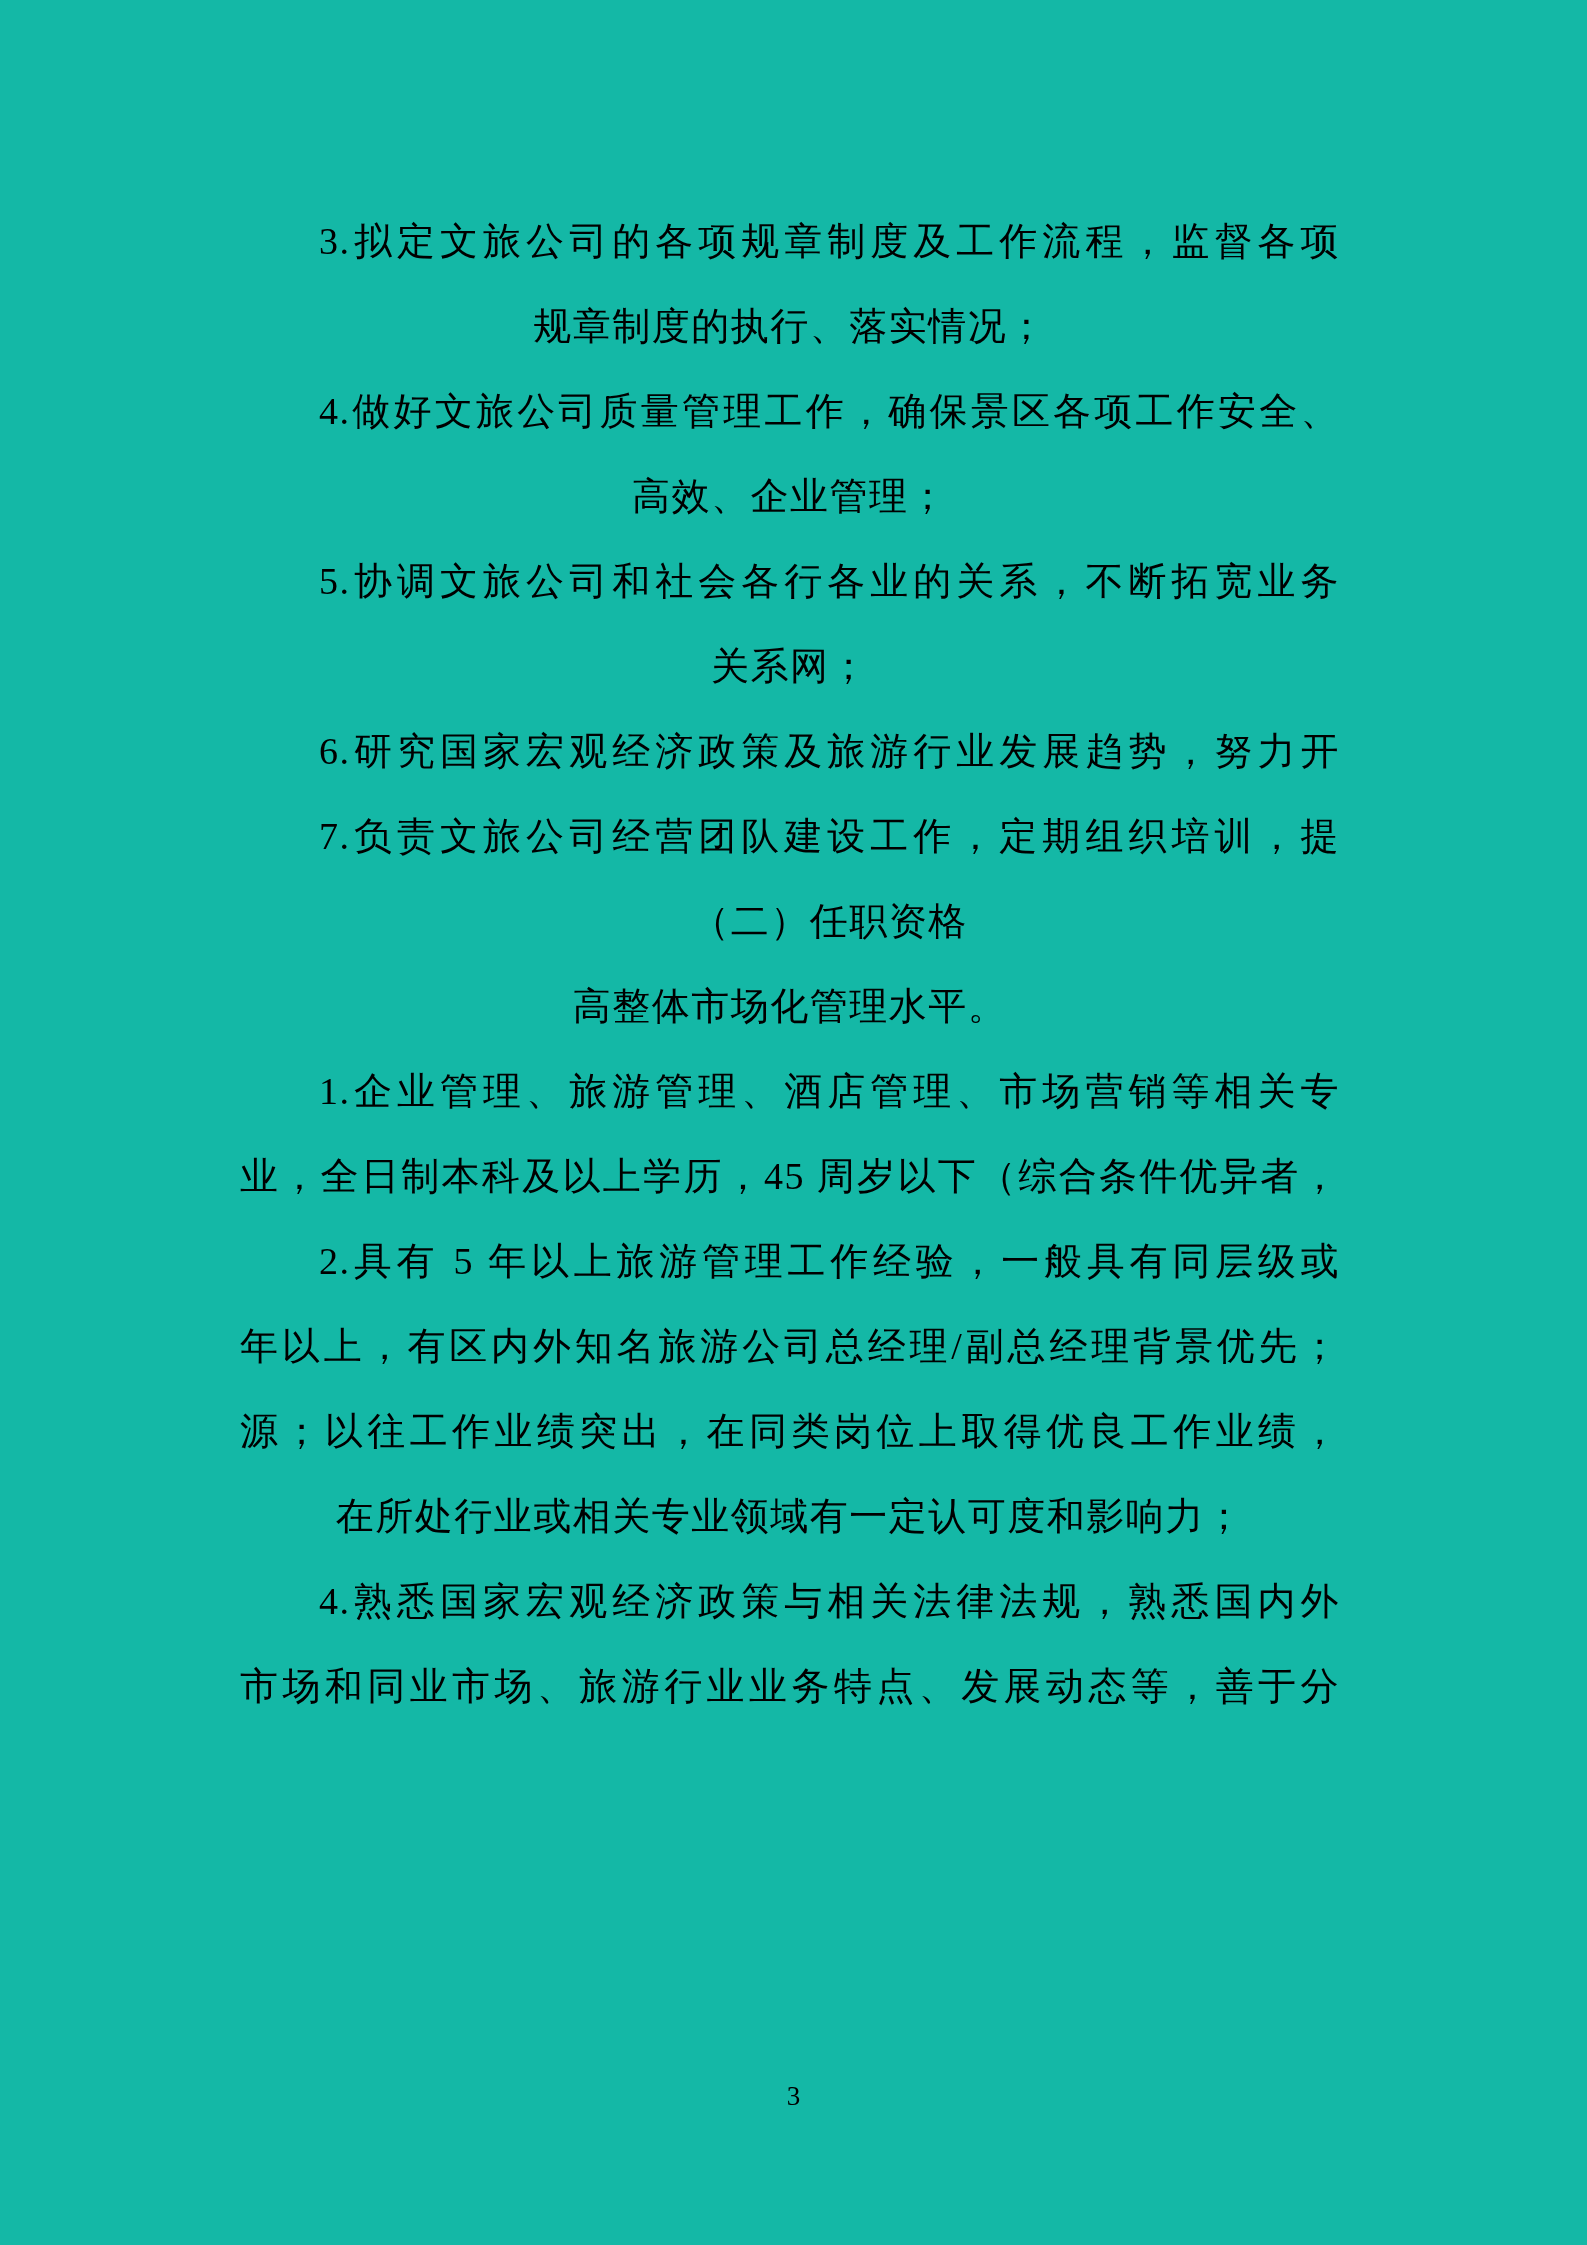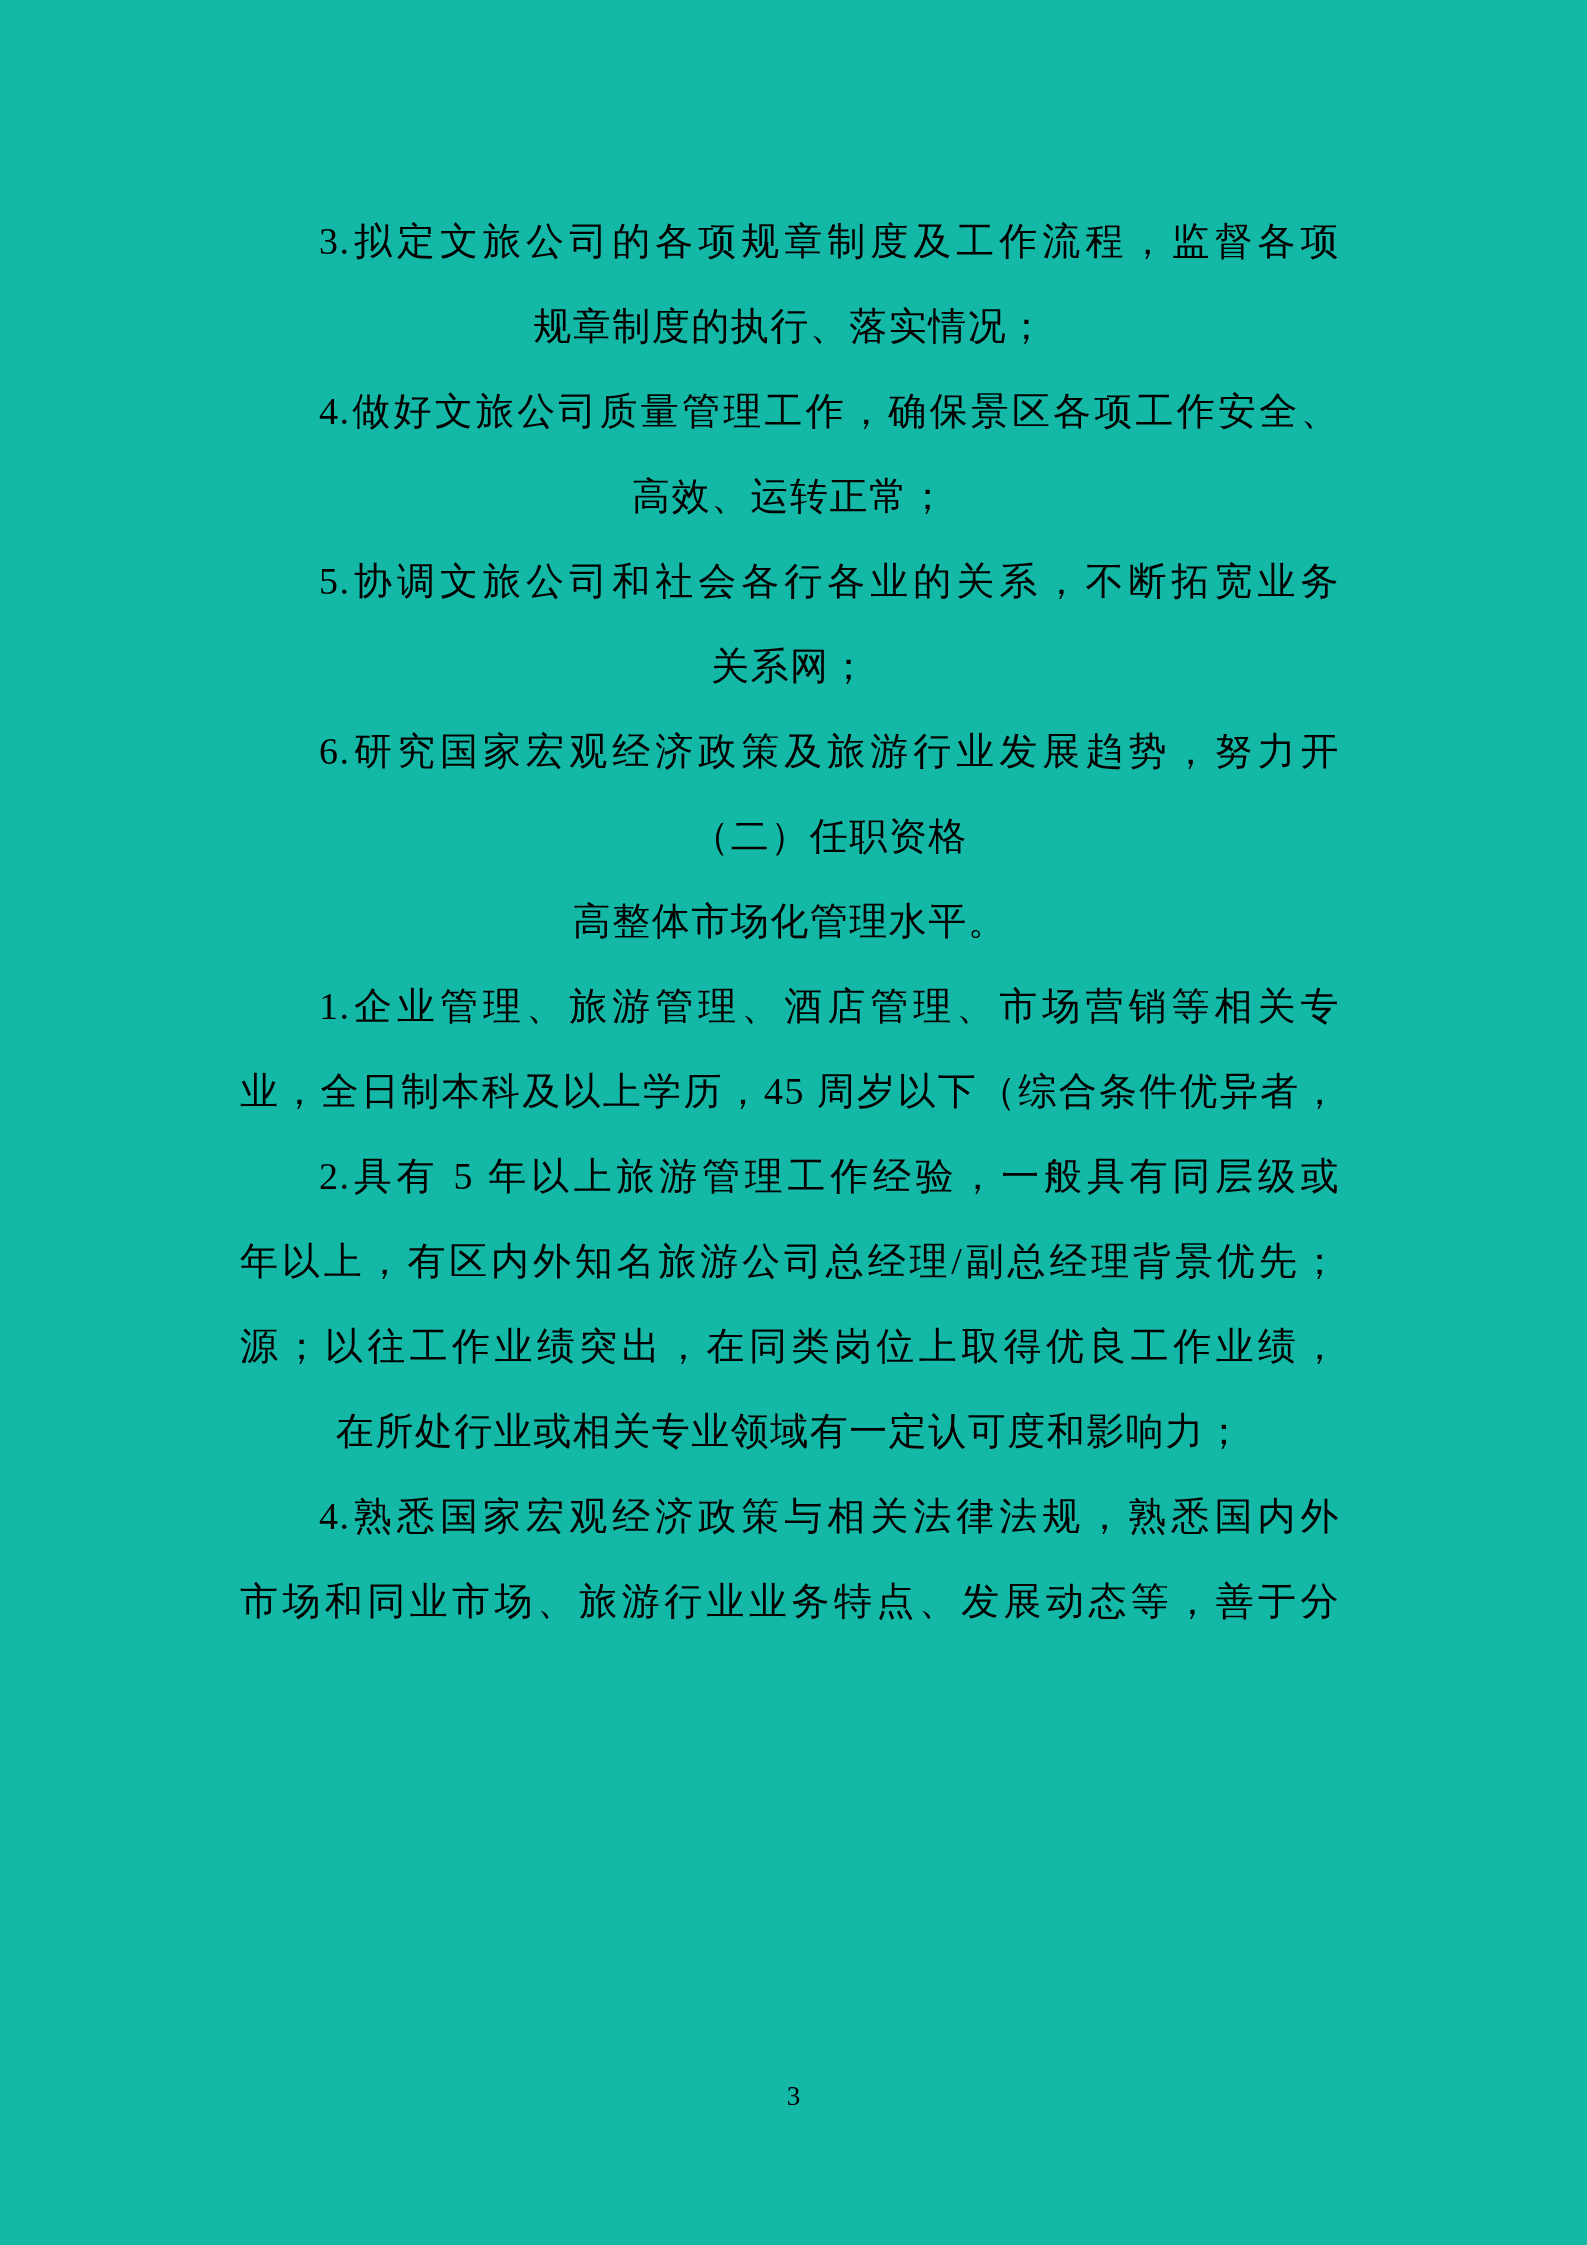--- a/index.html
+++ b/index.html
@@ -53,24 +53,25 @@
   }
 </style>
 </head>
 <body>
 
 <div class="page">
   <div class="content" id="content">
       <div class="line indent fill">3.拟定文旅公司的各项规章制度及工作流程，监督各项</div>
       <div class="line">规章制度的执行、落实情况；</div>
       <div class="line indent fill">4.做好文旅公司质量管理工作，确保景区各项工作安全、</div>
-      <div class="line">高效、运转正常；</div>
+      <div class="line">高效、企业管理；</div>
       <div class="line indent fill">5.协调文旅公司和社会各行各业的关系，不断拓宽业务</div>
       <div class="line">关系网；</div>
       <div class="line indent fill">6.研究国家宏观经济政策及旅游行业发展趋势，努力开</div>
+      <div class="line indent fill">7.负责文旅公司经营团队建设工作，定期组织培训，提</div>
       <div class="line indent">（二）任职资格</div>
       <div class="line">高整体市场化管理水平。</div>
       <div class="line indent fill">1.企业管理、旅游管理、酒店管理、市场营销等相关专</div>
       <div class="line fill">业，全日制本科及以上学历，45 周岁以下（综合条件优异者，</div>
       <div class="line indent fill">2.具有 5 年以上旅游管理工作经验，一般具有同层级或</div>
       <div class="line fill">年以上，有区内外知名旅游公司总经理/副总经理背景优先；</div>
       <div class="line fill">源；以往工作业绩突出，在同类岗位上取得优良工作业绩，</div>
       <div class="line">在所处行业或相关专业领域有一定认可度和影响力；</div>
       <div class="line indent fill">4.熟悉国家宏观经济政策与相关法律法规，熟悉国内外</div>
       <div class="line fill">市场和同业市场、旅游行业业务特点、发展动态等，善于分</div>

